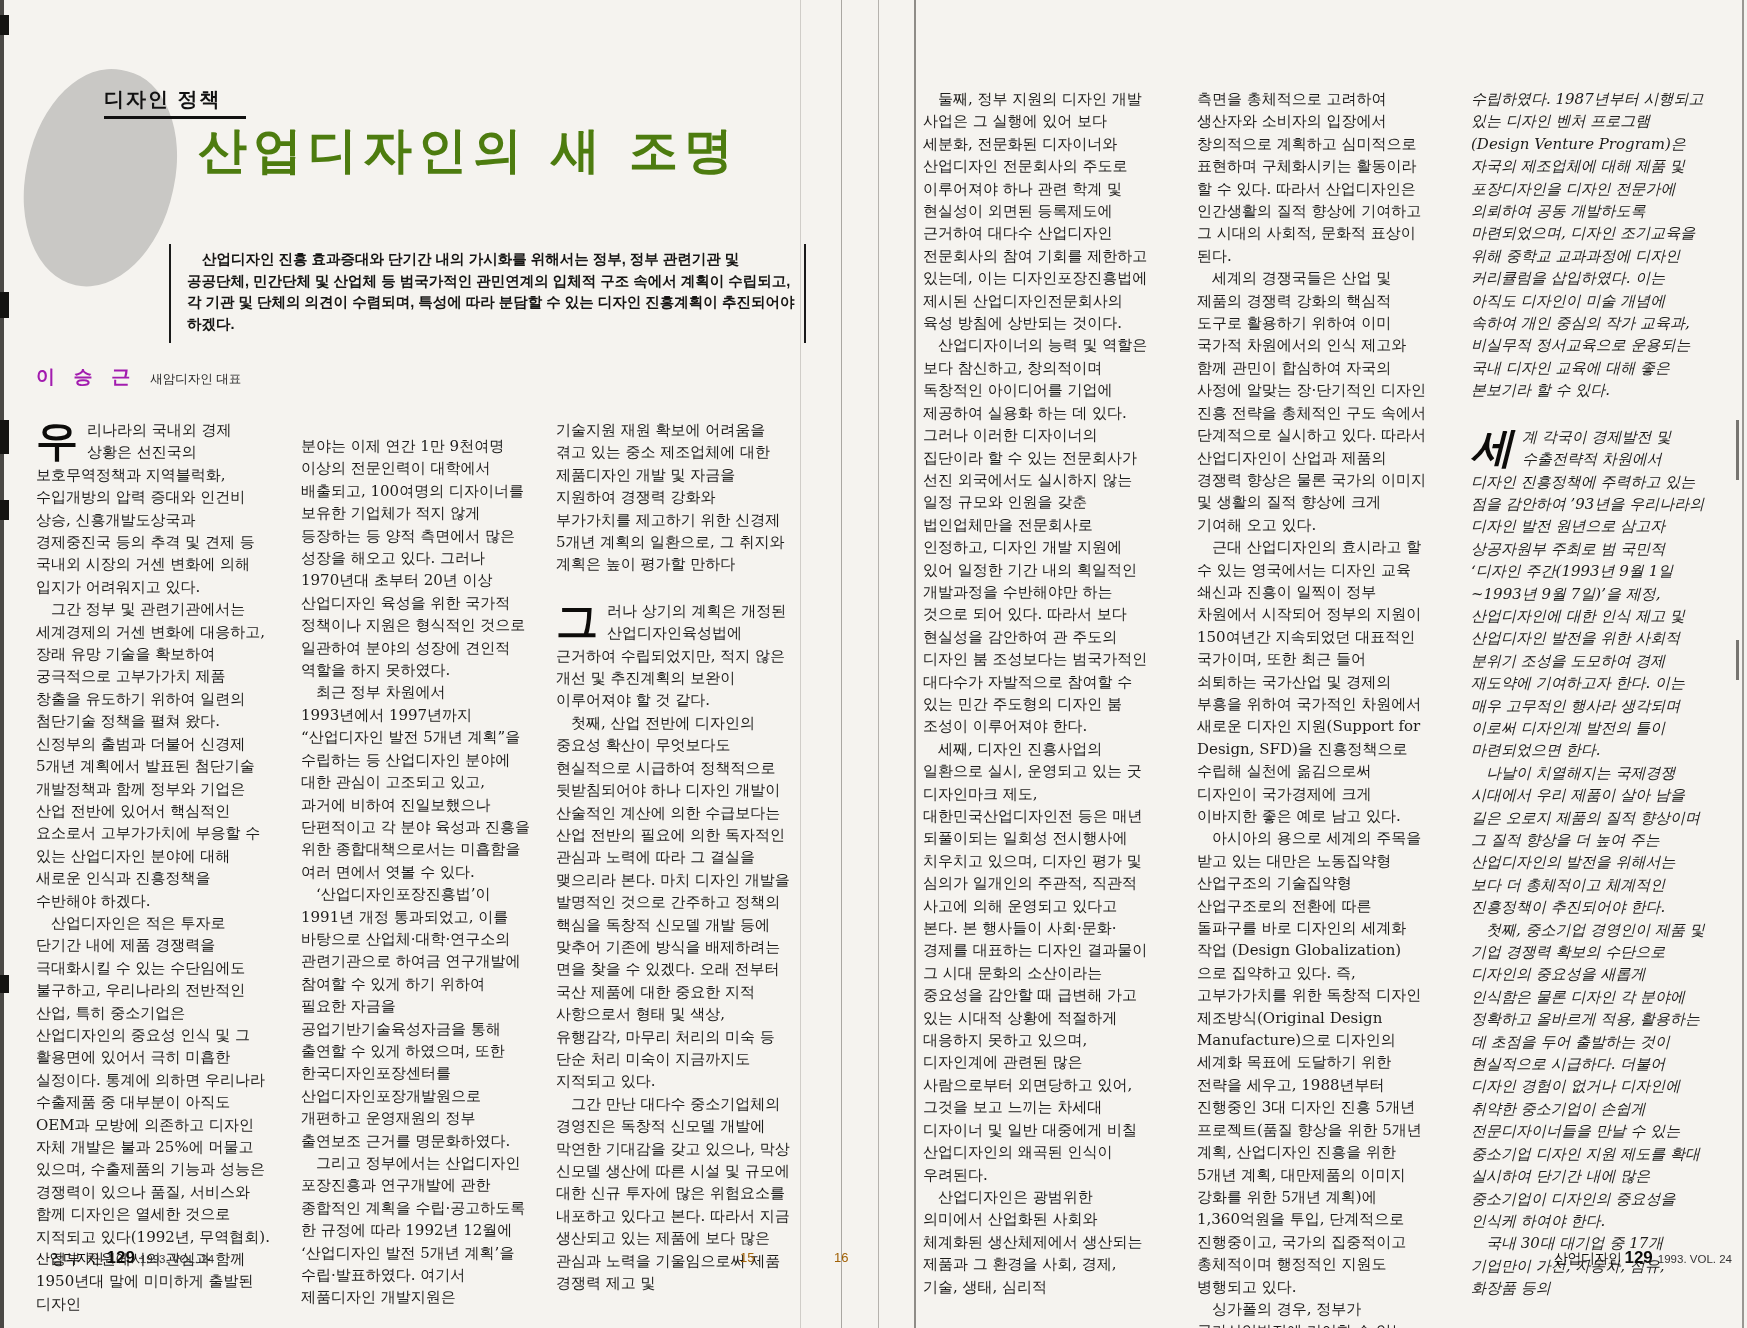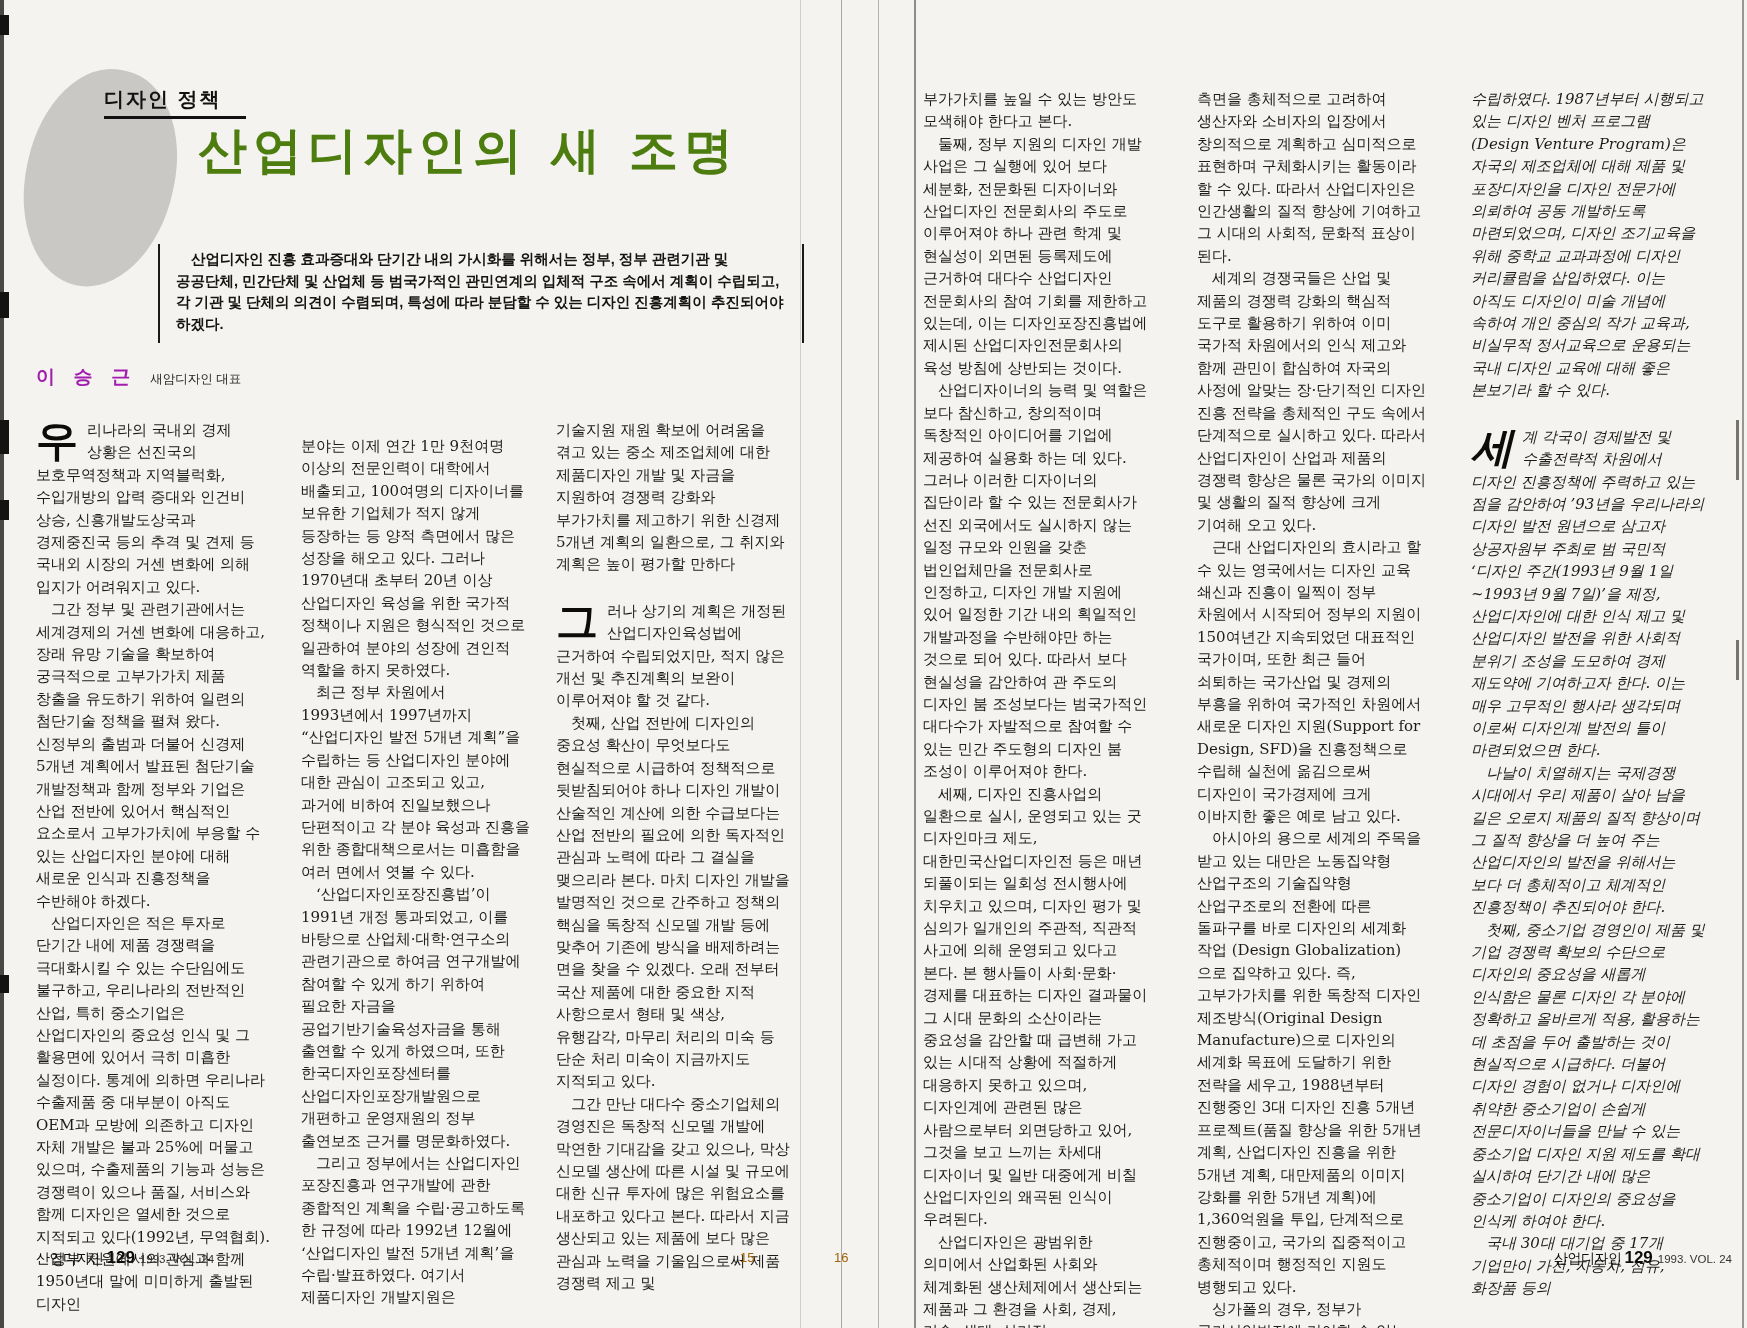--- a/index.html
+++ b/index.html
@@ -14,23 +14,23 @@
   .scan-tick{position:absolute;left:0;background:#141311;}
   .fold-line{position:absolute;top:0;height:1328px;width:1px;}
   .scan-right-line{position:absolute;top:0;height:1328px;width:2px;left:1742px;background:#9a9792;}
   .scan-right-dash{position:absolute;width:3px;background:#777470;}
   
   .blob{position:absolute;left:26px;top:68px;width:148px;height:220px;background:#c9c8c5;border-radius:50% 48% 52% 50%;transform:rotate(12deg);}
   .section-tag{position:absolute;left:104px;top:86px;font-family:"Liberation Sans",sans-serif;font-weight:800;font-size:20px;letter-spacing:2px;color:#111;}
   .section-underline{position:absolute;left:104px;top:116px;width:142px;height:3px;background:#111;}
   .article-title{position:absolute;left:198px;top:118px;font-size:49px;font-weight:600;letter-spacing:6px;white-space:nowrap;color:#4d7c0f;}
   .intro-box{
-    position:absolute;left:158px;top:244px;width:610px;
+    position:absolute;left:169px;top:244px;width:610px;
     border-left:2px solid #1a1a1a;border-right:2px solid #1a1a1a;
-    padding:5px 16px 8px 16px;
+    padding:5px 7px 8px 16px;
     font-family:"Liberation Sans",sans-serif;font-weight:700;
     font-size:14.5px;line-height:21.5px;color:#151412;
     text-indent:15px;word-break:keep-all;
   }
   .author{position:absolute;left:36px;top:364px;white-space:nowrap;}
   .author-name{font-size:19px;font-weight:600;letter-spacing:6px;color:#a21caf;}
   .author-title{font-family:"Liberation Sans",sans-serif;font-size:12.5px;margin-left:14px;color:#222;}
   
   .col{
     position:absolute;font-size:15px;line-height:22.4px;
@@ -113,21 +113,20 @@
     </div>
 
   <div class="footer footer-left">
     <span class="footer-logo">산업디자인</span><span class="footer-issue">129</span><span class="footer-date">1993. VOL. 24</span>
   </div>
   <div class="page-number pn-left">15</div>
 </div>
 
 <div>
   <div class="col c-R1">
-      <p class="para">부가가치를 높일 수 있는 방안도 모색해야 한다고 본다.</p>
       <p class="para indent">둘째, 정부 지원의 디자인 개발 사업은 그 실행에 있어 보다 세분화, 전문화된 디자이너와 산업디자인 전문회사의 주도로 이루어져야 하나 관련 학계 및 현실성이 외면된 등록제도에 근거하여 대다수 산업디자인 전문회사의 참여 기회를 제한하고 있는데, 이는 디자인포장진흥법에 제시된 산업디자인전문회사의 육성 방침에 상반되는 것이다.</p>
       <p class="para indent">산업디자이너의 능력 및 역할은 보다 참신하고, 창의적이며 독창적인 아이디어를 기업에 제공하여 실용화 하는 데 있다. 그러나 이러한 디자이너의 집단이라 할 수 있는 전문회사가 선진 외국에서도 실시하지 않는 일정 규모와 인원을 갖춘 법인업체만을 전문회사로 인정하고, 디자인 개발 지원에 있어 일정한 기간 내의 획일적인 개발과정을 수반해야만 하는 것으로 되어 있다. 따라서 보다 현실성을 감안하여 관 주도의 디자인 붐 조성보다는 범국가적인 대다수가 자발적으로 참여할 수 있는 민간 주도형의 디자인 붐 조성이 이루어져야 한다.</p>
       <p class="para indent">세째, 디자인 진흥사업의 일환으로 실시, 운영되고 있는 굿 디자인마크 제도, 대한민국산업디자인전 등은 매년 되풀이되는 일회성 전시행사에 치우치고 있으며, 디자인 평가 및 심의가 일개인의 주관적, 직관적 사고에 의해 운영되고 있다고 본다. 본 행사들이 사회·문화·경제를 대표하는 디자인 결과물이 그 시대 문화의 소산이라는 중요성을 감안할 때 급변해 가고 있는 시대적 상황에 적절하게 대응하지 못하고 있으며, 디자인계에 관련된 많은 사람으로부터 외면당하고 있어, 그것을 보고 느끼는 차세대 디자이너 및 일반 대중에게 비칠 산업디자인의 왜곡된 인식이 우려된다.</p>
       <p class="para indent">산업디자인은 광범위한 의미에서 산업화된 사회와 체계화된 생산체제에서 생산되는 제품과 그 환경을 사회, 경제, 기술, 생태, 심리적</p>
     </div>
   <div class="col c-R2">
       <p class="para">측면을 총체적으로 고려하여 생산자와 소비자의 입장에서 창의적으로 계획하고 심미적으로 표현하며 구체화시키는 활동이라 할 수 있다. 따라서 산업디자인은 인간생활의 질적 향상에 기여하고 그 시대의 사회적, 문화적 표상이 된다.</p>
       <p class="para indent">세계의 경쟁국들은 산업 및 제품의 경쟁력 강화의 핵심적 도구로 활용하기 위하여 이미 국가적 차원에서의 인식 제고와 함께 관민이 합심하여 자국의 사정에 알맞는 장·단기적인 디자인 진흥 전략을 총체적인 구도 속에서 단계적으로 실시하고 있다. 따라서 산업디자인이 산업과 제품의 경쟁력 향상은 물론 국가의 이미지 및 생활의 질적 향상에 크게 기여해 오고 있다.</p>
       <p class="para indent">근대 산업디자인의 효시라고 할 수 있는 영국에서는 디자인 교육 쇄신과 진흥이 일찍이 정부 차원에서 시작되어 정부의 지원이 150여년간 지속되었던 대표적인 국가이며, 또한 최근 들어 쇠퇴하는 국가산업 및 경제의 부흥을 위하여 국가적인 차원에서 새로운 디자인 지원(Support for Design, SFD)을 진흥정책으로 수립해 실천에 옮김으로써 디자인이 국가경제에 크게 이바지한 좋은 예로 남고 있다.</p>
       <p class="para indent">아시아의 용으로 세계의 주목을 받고 있는 대만은 노동집약형 산업구조의 기술집약형 산업구조로의 전환에 따른 돌파구를 바로 디자인의 세계화 작업 (Design Globalization)으로 집약하고 있다. 즉, 고부가가치를 위한 독창적 디자인 제조방식(Original Design Manufacture)으로 디자인의 세계화 목표에 도달하기 위한 전략을 세우고, 1988년부터 진행중인 3대 디자인 진흥 5개년 프로젝트(품질 향상을 위한 5개년 계획, 산업디자인 진흥을 위한 5개년 계획, 대만제품의 이미지 강화를 위한 5개년 계획)에 1,360억원을 투입, 단계적으로 진행중이고, 국가의 집중적이고 총체적이며 행정적인 지원도 병행되고 있다.</p>

